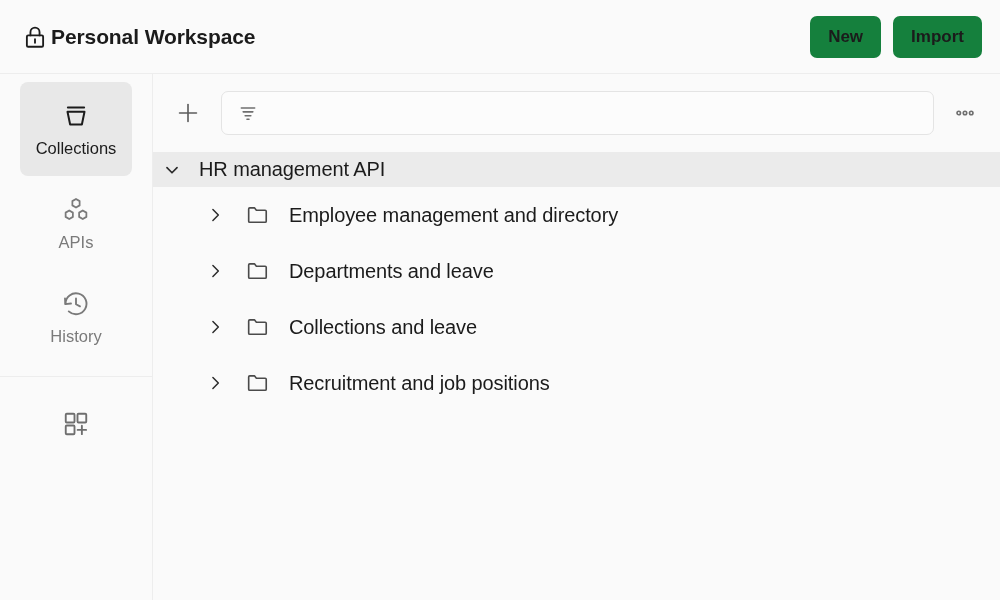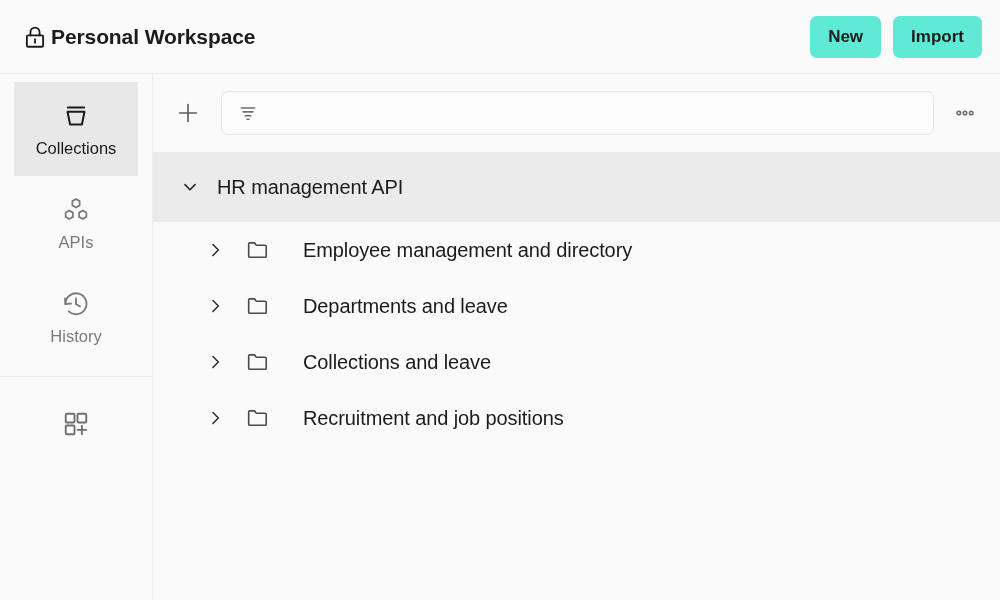--- a/index.html
+++ b/index.html
@@ -58,21 +58,21 @@
   }
 
   .topbar-actions {
     display: flex;
     align-items: center;
     gap: 12px;
     flex: 0 0 auto;
   }
 
   .tb-btn {
-    background: #5eead4;
+    background: #15803d;
     border: none;
     border-radius: 7px;
     height: 42px;
     padding: 0 18px;
     font-family: "Liberation Sans", sans-serif;
     font-size: 17px;
     font-weight: bold;
     color: #1b1b1b;
     cursor: pointer;
     line-height: 1;
@@ -93,24 +93,24 @@
     background: #fafafa;
     border-right: 1px solid #ededed;
     display: flex;
     flex-direction: column;
     padding-top: 8px;
   }
 
   .rail-group-top { display: flex; flex-direction: column; }
 
   .rail-item {
-    width: 124px;
+    width: 112px;
     margin: 0 auto;
     height: 94px;
-    border-radius: 0;
+    border-radius: 8px;
     display: flex;
     flex-direction: column;
     align-items: center;
     justify-content: center;
     gap: 9px;
     cursor: pointer;
     color: #7a7a7a;
   }
   .rail-item.active {
     background: #e8e8e8;
@@ -218,25 +218,25 @@
   .more-btn svg { width: 22px; height: 22px; display: block; }
 
   
   .tree {
     flex: 1 1 auto;
     min-height: 0;
     overflow: hidden;
   }
 
   .collection-row {
-    height: 70px;
+    height: 35px;
     background: #ebebeb;
     display: flex;
     align-items: center;
-    padding-left: 26px;
+    padding-left: 8px;
     gap: 16px;
     cursor: pointer;
   }
   .chev {
     width: 22px;
     height: 22px;
     flex: 0 0 22px;
     display: block;
     color: #2b2b2b;
   }
@@ -268,21 +268,21 @@
     flex: 0 0 26px;
     display: block;
     color: #4a4a4a;
     margin-left: 6px;
   }
   .folder-name {
     font-size: 20px;
     color: #1b1b1b;
     letter-spacing: -0.1px;
     white-space: nowrap;
-    margin-left: 18px;
+    margin-left: 4px;
   }
 </style>
 </head>
 <body>
 
 <div class="app">
 
   <div class="topbar">
 
     <div class="workspace">

